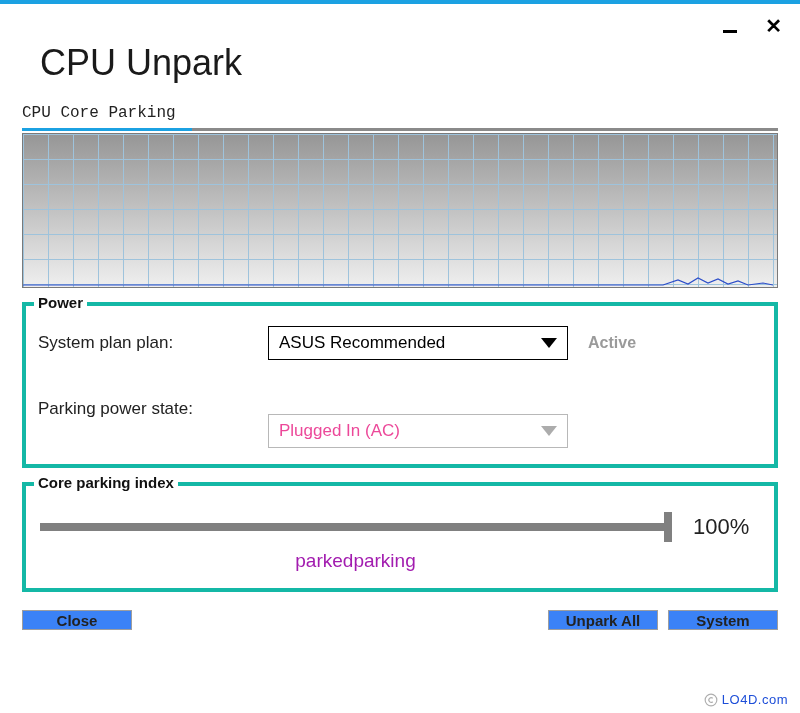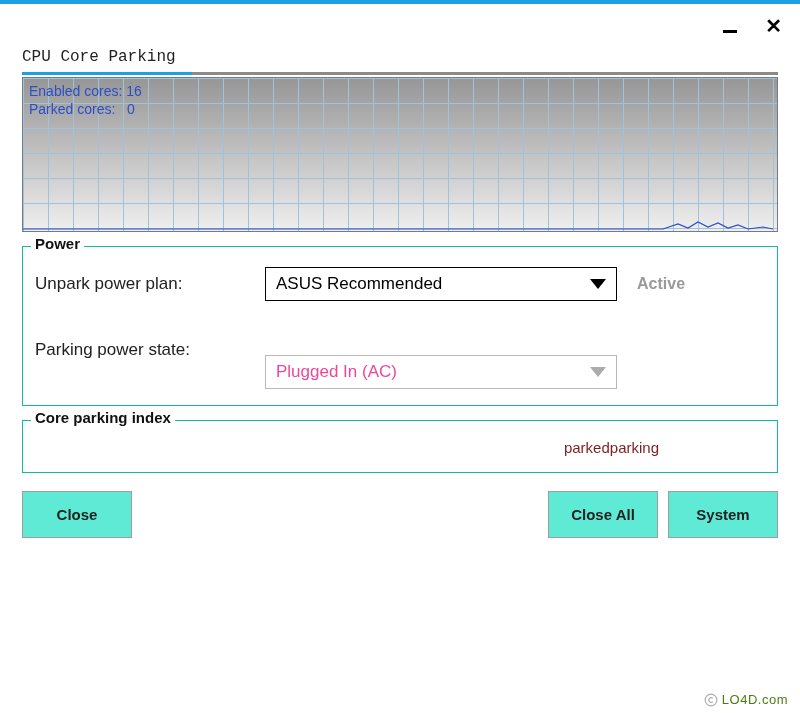--- a/index.html
+++ b/index.html
@@ -112,23 +112,23 @@
     .chart-line {
       position: absolute;
       left: 0;
       right: 0;
       bottom: 1px;
       height: 12px;
       pointer-events: none;
     }
     
     .group {
-      border: 1px solid #14b8a6;
+      border: 4px solid #14b8a6;
       margin-top: 14px;
-      padding: 14px 28px 14px 12px;
+      padding: 14px 13px 14px 12px;
       position: relative;
     }
     .group-title {
       position: absolute;
       top: -12px;
       left: 8px;
       background: #fff;
       padding: 0 4px;
       font-size: 15px;
       font-weight: bold;
@@ -139,21 +139,21 @@
       align-items: center;
       margin: 6px 0 10px 0;
     }
     .power-row:last-child { margin-bottom: 2px; }
     .power-label {
       width: 230px;
       font-size: 17px;
       color: #222;
     }
     .select {
-      width: 352px;
+      width: 300px;
       height: 34px;
       border: 1.5px solid #000;
       display: flex;
       align-items: center;
       justify-content: space-between;
       padding: 0 10px 0 10px;
       font-size: 17px;
       cursor: pointer;
     }
     .select.disabled {
@@ -198,121 +198,122 @@
       height: 30px;
       background: #808080;
     }
     .slider-value {
       font-size: 22px;
       color: #222;
       width: 66px;
     }
     .slider-labels {
       display: flex;
-      justify-content: flex-end;
-      font-size: 15px;
-      color: #7f1d1d;
+      justify-content: center;
+      font-size: 19px;
+      color: #a21caf;
       padding: 4px 90px 2px 2px;
     }
     
     .buttons-row {
       display: flex;
       margin-top: 18px;
       gap: 10px;
     }
     .spacer { flex: 1; }
     .push-button {
       min-width: 110px;
-      height: 47px;
+      height: 20px;
       border: 1px solid #9e9e9e;
-      background: #5eead4;
+      background: #3b82f6;
       font-size: 15px;
       font-weight: 600;
       color: #222;
       cursor: pointer;
       padding: 0 16px;
     }
     .watermark {
       position: absolute;
       right: 12px;
       bottom: 6px;
       font-size: 13px;
-      color: #4d7c0f;
+      color: #1d4ed8;
       letter-spacing: 0.5px;
       font-family: Arial, sans-serif;
       display: flex;
       align-items: center;
       gap: 4px;
     }
     .watermark svg { opacity: 0.55; }
   </style>
 </head>
 <body>
 
 <div class="window">
 
   <div class="titlebar">
     <span class="btn">
       <span class="minimize-icon"></span>
     </span>
     <span class="btn close-x">✕</span>
   </div>
 
+  <div class="app-title">CPU Unpark</div>
 
   <div class="content">
 
     <div class="section-label">CPU Core Parking</div>
     <div class="tab-indicator"></div>
 
     <div class="chart">
-      <div class="chart-text">
-        <span>Enabled cores:</span>
-        <span>16</span><br>
-        <span>Parked cores:</span>&nbsp;&nbsp;
-        <span>0</span>
-      </div>
       <svg class="chart-line" viewBox="0 0 750 12" preserveAspectRatio="none">
         <polyline points="0,11 600,11 640,11 655,6 665,10 675,4 685,9 695,5 705,10 715,7 725,11 740,9 750,11" fill="none" stroke="#2d4ec9" stroke-width="1.2"></polyline>
       </svg>
     </div>
 
     <div class="group">
       <div class="group-title">Power</div>
 
       <div class="power-row">
-        <div class="power-label">Unpark power plan:</div>
+        <div class="power-label">System plan plan:</div>
         <div class="select">
           <span>ASUS Recommended</span>
           <span class="caret"></span>
         </div>
         <div class="active-badge">Active</div>
       </div>
 
       <div class="power-row">
         <div class="power-label">Parking power state:</div>
         <div class="select disabled">
           <span>Plugged In (AC)</span>
           <span class="caret"></span>
         </div>
       </div>
     </div>
 
     <div class="group">
       <div class="group-title">Core parking index</div>
 
+      <div class="slider-row">
+        <div class="slider-track">
+          <div class="slider-thumb"></div>
+        </div>
+        <div class="slider-value">100%</div>
+      </div>
       <div class="slider-labels">
         <span>parked</span>
         <span>parking</span>
       </div>
     </div>
 
     <div class="buttons-row">
       <button class="push-button">Close</button>
       <div class="spacer"></div>
-      <button class="push-button">Close All</button>
+      <button class="push-button">Unpark All</button>
       <button class="push-button">System</button>
     </div>
 
   </div>
 
   <div class="watermark">
     <svg width="14" height="14" viewBox="0 0 24 24">
       <circle cx="12" cy="12" r="10" fill="none" stroke="#6d6d6d" stroke-width="2"></circle>
       <path d="M15 9a4 4 0 1 0 0 6" fill="none" stroke="#6d6d6d" stroke-width="2"></path>
     </svg>

